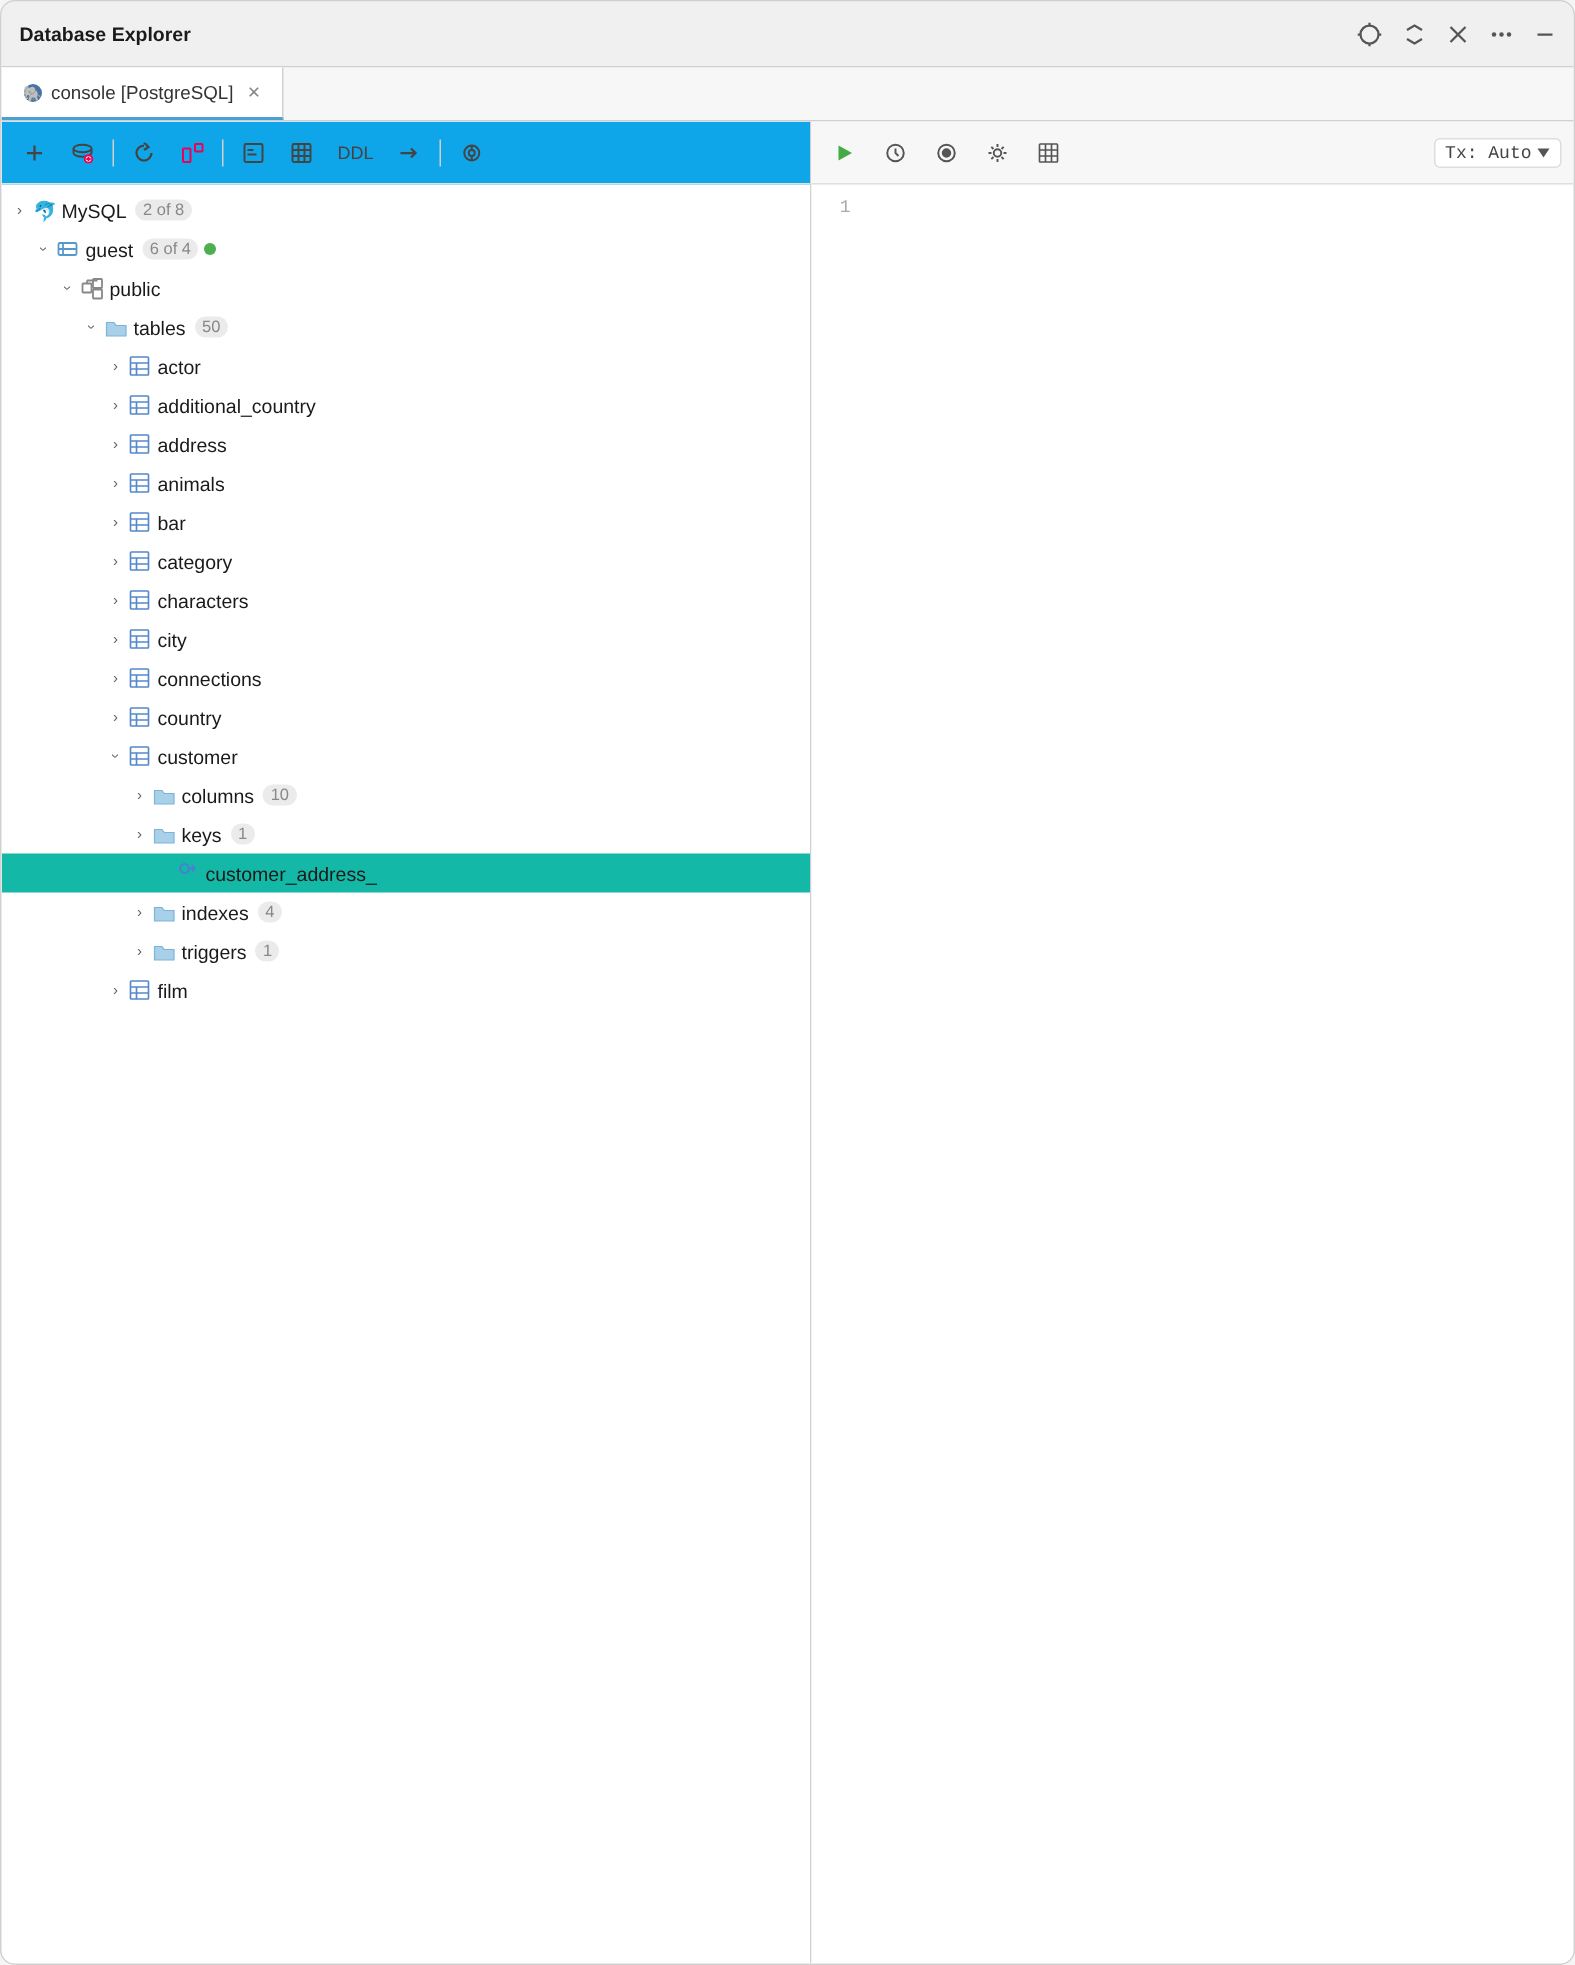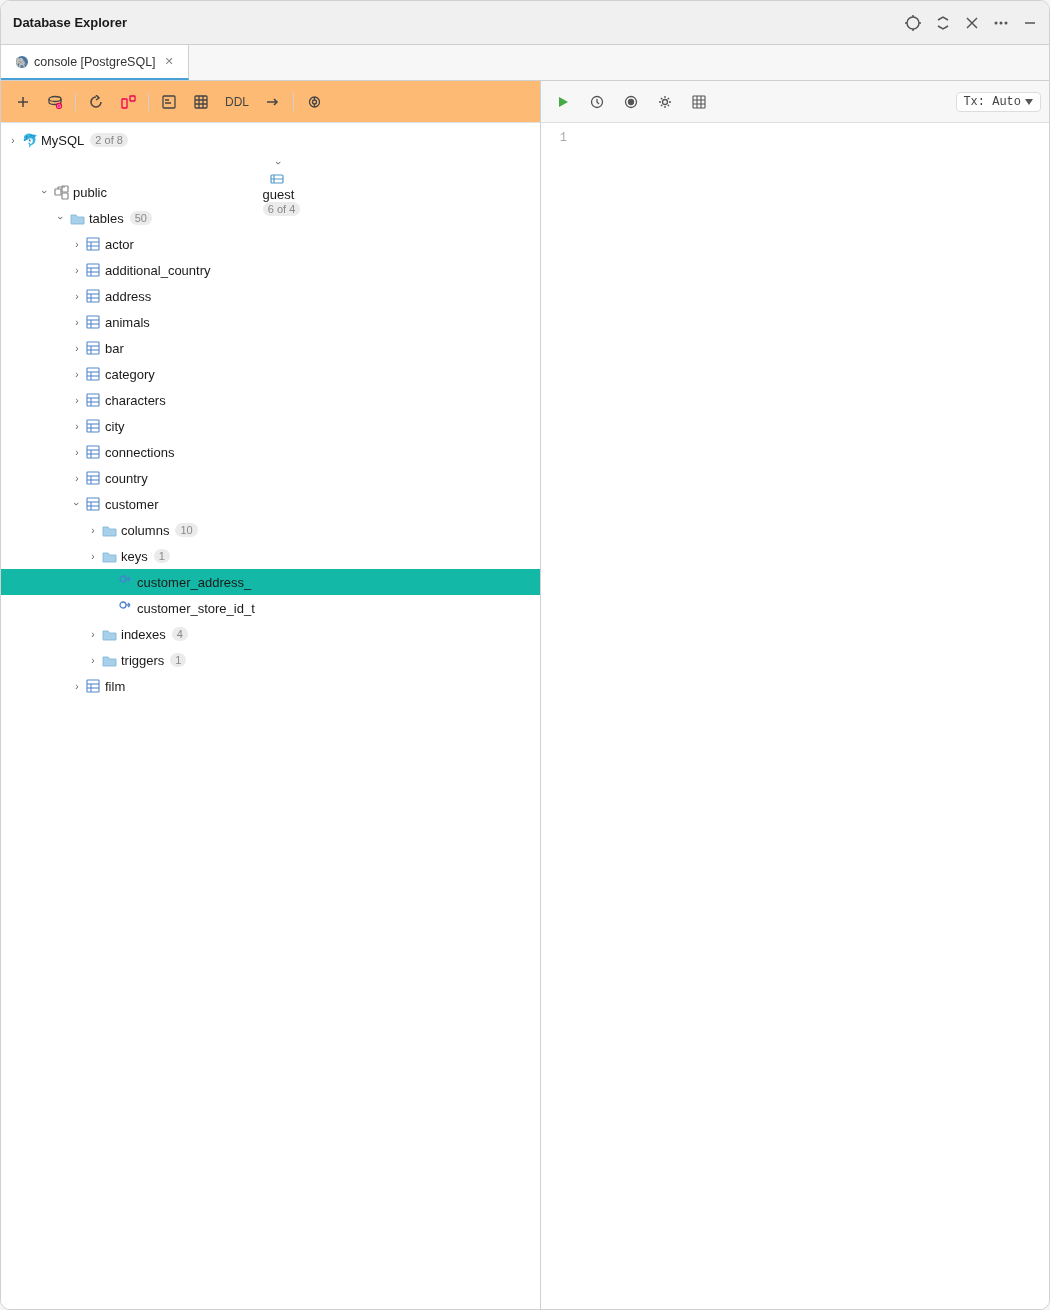--- a/index.html
+++ b/index.html
@@ -108,21 +108,21 @@
       border-right: 1px solid #d0d0d0;
       background: #ffffff;
       overflow: hidden;
     }
 
     
     .toolbar {
       display: flex;
       align-items: center;
       padding: 6px 8px;
-      background: #fdba74;
+      background: #0ea5e9;
       border-bottom: 1px solid #e0e0e0;
       gap: 4px;
       height: 42px;
       flex-shrink: 0;
     }
 
     .toolbar-btn {
       display: flex;
       align-items: center;
       justify-content: center;
@@ -268,21 +268,21 @@
       color: #444;
       padding: 2px 6px;
       border-radius: 4px;
       cursor: pointer;
       border: 1px solid #ddd;
       background: #fff;
     }
 
     
     .indent-0 { padding-left: 4px; }
-    .indent-1 { padding-left: 20px; flex-direction: column; }
+    .indent-1 { padding-left: 20px; }
     .indent-2 { padding-left: 36px; }
     .indent-3 { padding-left: 52px; }
     .indent-4 { padding-left: 68px; }
     .indent-5 { padding-left: 84px; }
     .indent-6 { padding-left: 100px; }
 
     .foreign-key-icon {
       color: #4a7fd4;
       font-size: 14px;
     }
@@ -650,32 +650,20 @@
             <svg width="13" height="14" viewBox="0 0 13 14" fill="none">
               <circle cx="4" cy="4" r="3" stroke="#4a7fd4" stroke-width="1.3"></circle>
               <line x1="7" y1="4" x2="11" y2="4" stroke="#4a7fd4" stroke-width="1.3"></line>
               <line x1="9" y1="2" x2="11" y2="4" stroke="#4a7fd4" stroke-width="1.3"></line>
               <line x1="9" y1="6" x2="11" y2="4" stroke="#4a7fd4" stroke-width="1.3"></line>
             </svg>
           </span>
           <span class="tree-label">customer_address_</span>
         </div>
 
-        <div class="tree-item indent-6">
-          <span class="tree-chevron" style="visibility:hidden">›</span>
-          <span class="tree-icon foreign-key-icon">
-            <svg width="13" height="14" viewBox="0 0 13 14" fill="none">
-              <circle cx="4" cy="4" r="3" stroke="#4a7fd4" stroke-width="1.3"></circle>
-              <line x1="7" y1="4" x2="11" y2="4" stroke="#4a7fd4" stroke-width="1.3"></line>
-              <line x1="9" y1="2" x2="11" y2="4" stroke="#4a7fd4" stroke-width="1.3"></line>
-              <line x1="9" y1="6" x2="11" y2="4" stroke="#4a7fd4" stroke-width="1.3"></line>
-            </svg>
-          </span>
-          <span class="tree-label">customer_store_id_t</span>
-        </div>
 
         <div class="tree-item indent-5">
           <span class="tree-chevron">›</span>
           <span class="tree-icon folder-icon">
             <svg width="15" height="13" viewBox="0 0 15 13" fill="none">
               <path d="M1 3h5l1.5 2H14v7H1V3z" fill="#a8d0e8" stroke="#7ab5d8" stroke-width="0.8"></path>
             </svg>
           </span>
           <span class="tree-label">indexes</span>
           <span class="tree-badge">4</span>

